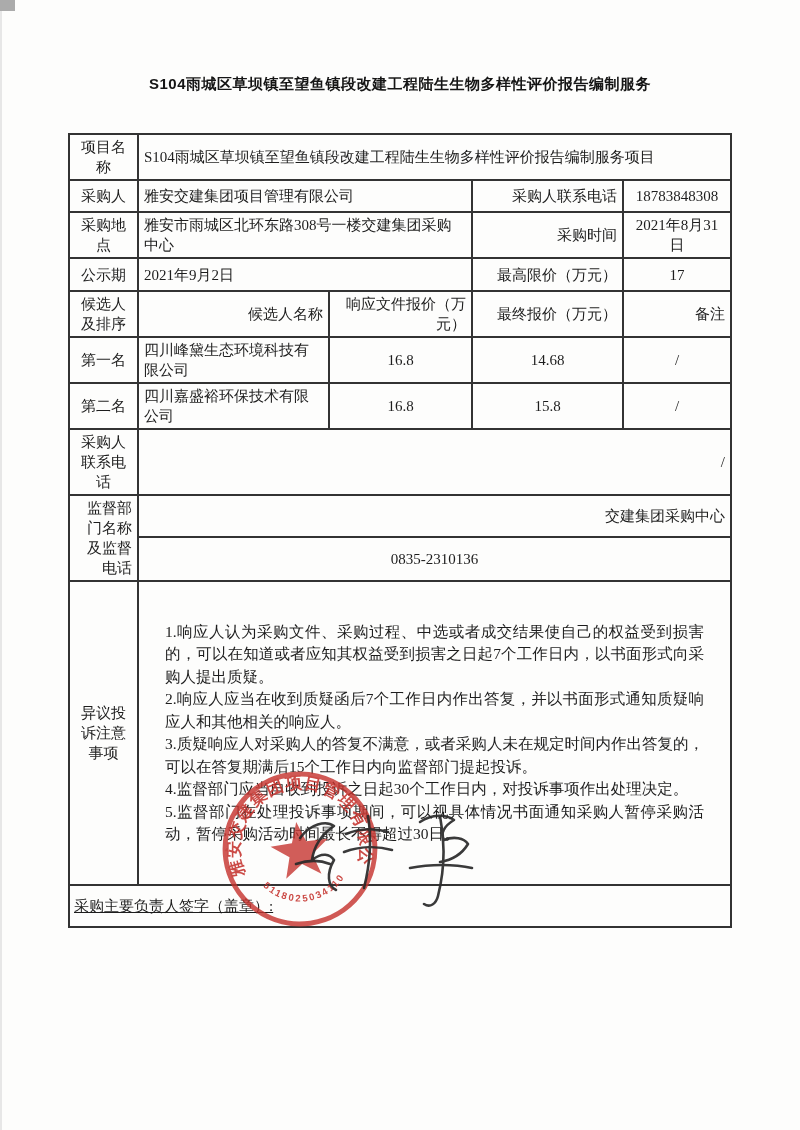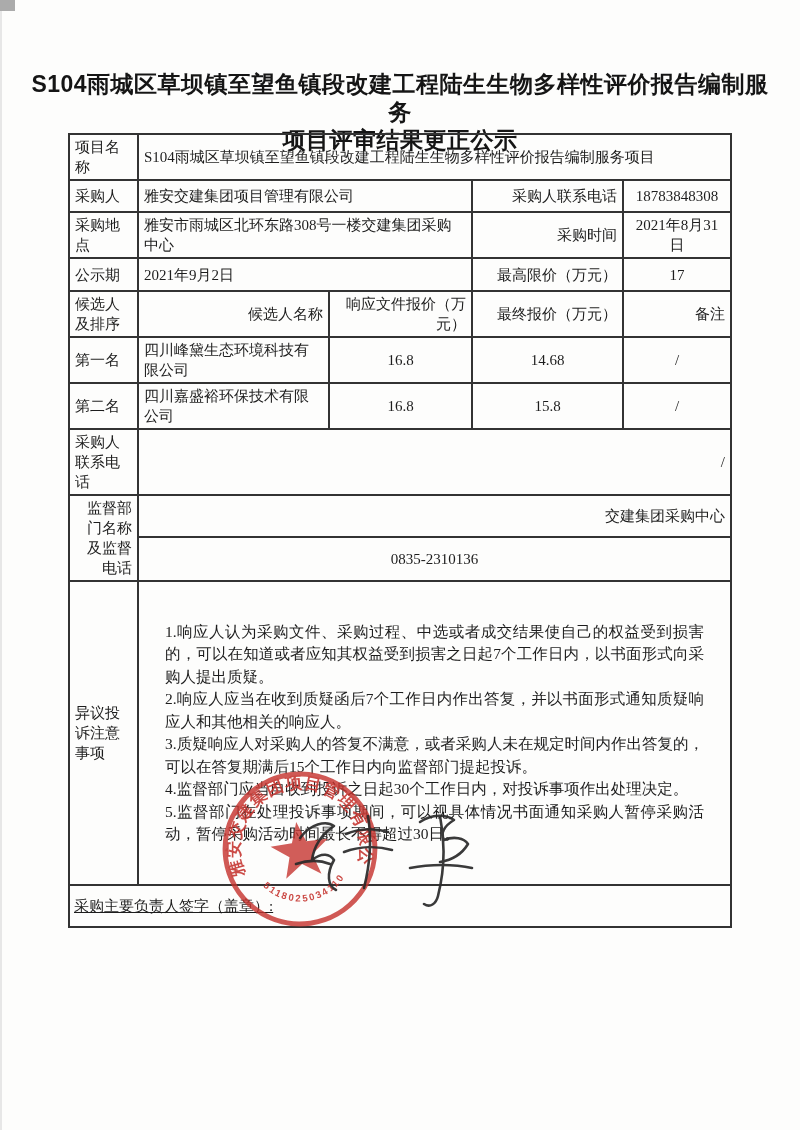--- a/index.html
+++ b/index.html
@@ -9,33 +9,33 @@
     font-family:"Liberation Serif","DejaVu Serif",serif;
     color:#1d1d1d;
   }
   .scan-edge { position:absolute; left:0; top:0; width:2px; height:100%;
     background:#d8d8d8; opacity:.6; }
   .corner-mark { position:absolute; left:0; top:0; width:15px; height:11px;
     background:#ababab; }
   .title {
     position:absolute; top:70px; left:30px; width:740px;
     text-align:center; font-family:"Liberation Sans","DejaVu Sans",sans-serif;
-    font-weight:bold; font-size:23px; line-height:28px; color:#151515;
+    font-weight:bold; font-size:15px; line-height:28px; color:#151515;
     letter-spacing:.5px;
   }
   table.doc {
     position:absolute; left:68px; top:133px; width:662px;
     border-collapse:collapse; table-layout:fixed;
   }
   table.doc td {
     border:2px solid #333333; vertical-align:middle;
     font-size:15px; line-height:20px; padding:2px 5px;
     overflow:hidden;
   }
-  td.lab { padding:2px 2px 2px 4px; }
+  td.lab { padding:2px 2px 2px 4px;text-align:center; }
   td.ctr { text-align:right; }
   td.num { text-align:center; font-family:"Liberation Serif","DejaVu Serif",serif; }
   .obj-cell { padding:8px 26px !important; }
   .obj-cell p { margin:0; font-size:15.5px; line-height:22.5px; text-align:justify; }
   .sig-cell { font-size:15px; padding-left:4px !important;text-decoration:underline; }
   .seal-wrap {
     position:absolute; left:214px; top:763px; width:172px; height:172px;
     transform:rotate(-8deg); opacity:.88; pointer-events:none;
   }
   .sign-wrap {
@@ -45,21 +45,20 @@
 </style>
 </head>
 <body>
 
 <div class="page">
   <div class="scan-edge"></div>
   <div class="corner-mark"></div>
 
   <div class="title">
     <div>S104雨城区草坝镇至望鱼镇段改建工程陆生生物多样性评价报告编制服务</div>
-    <div>项目评审结果更正公示</div>
   </div>
 
   <table class="doc">
     <colgroup>
       <col style="width:69px">
         <col style="width:191px">
         <col style="width:143px">
       <col style="width:151px">
         <col style="width:108px">
     </colgroup>

